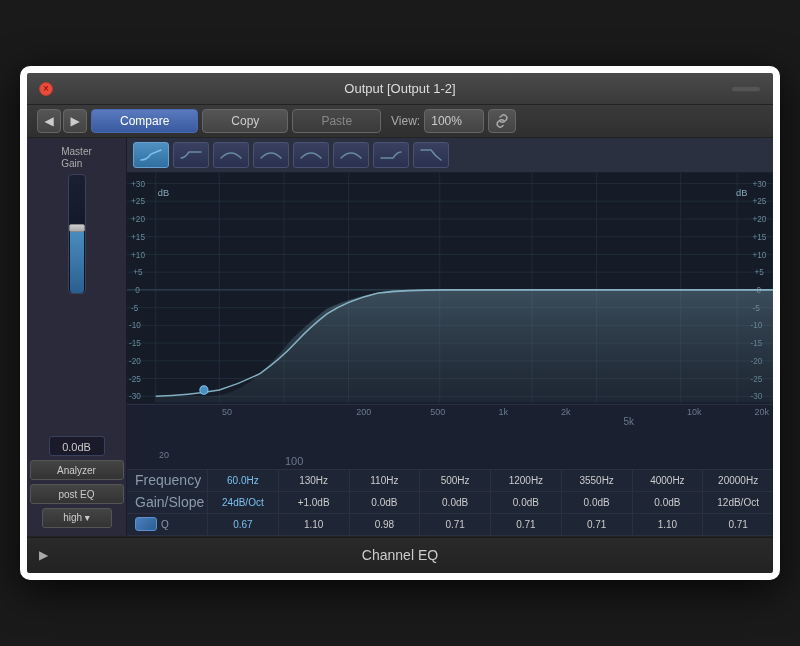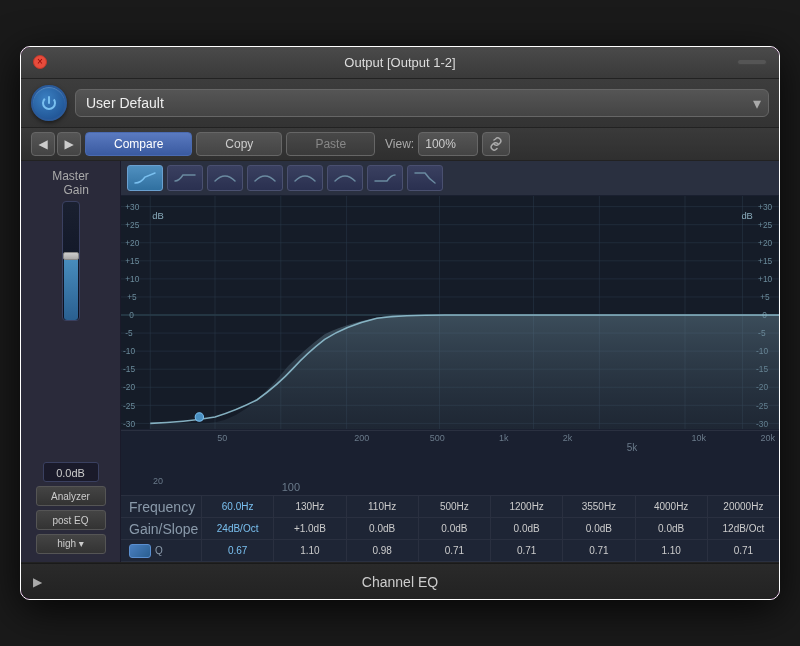--- a/index.html
+++ b/index.html
@@ -9,21 +9,21 @@
       justify-content: center;
       align-items: center;
       width: 800px;
       height: 646px;
       font-family: -apple-system, BlinkMacSystemFont, 'Helvetica Neue', Arial, sans-serif;
     }
     .window {
       width: 760px;
       background: #701a75;
       border-radius: 10px;
-      border: 1px solid #ffffff;
+      border: 7px solid #ffffff;
       box-shadow: 0 10px 40px rgba(0,0,0,0.8);
       overflow: hidden;
     }
     .title-bar {
       background: linear-gradient(180deg, #4a4a4a 0%, #3a3a3a 100%);
       height: 32px;
       display: flex;
       align-items: center;
       justify-content: center;
       position: relative;
@@ -182,22 +182,22 @@
       background: #2a2a3a;
       padding: 8px 6px;
       display: flex;
       flex-direction: column;
       align-items: center;
       gap: 4px;
       border-right: 1px solid #1a1a2a;
     }
     .master-gain-label {
       color: #aaa;
-      font-size: 12px;
-      text-align: right;
+      font-size: 10px;
+      text-align: left;
       line-height: 1.2;
     }
     .slider-container {
       flex: 1;
       display: flex;
       justify-content: center;
       align-items: stretch;
       width: 100%;
       min-height: 120px;
     }
@@ -232,21 +232,21 @@
       height: 20px;
       background: #1a1a2a;
       border: 1px solid #3a4060;
       border-radius: 3px;
       color: #ccc;
       font-size: 11px;
       text-align: center;
       line-height: 20px;
     }
     .left-btn {
-      width: 70px;
+      width: 94px;
       height: 20px;
       background: linear-gradient(180deg, #444 0%, #333 100%);
       border: 1px solid #555;
       border-radius: 3px;
       color: #ccc;
       font-size: 10px;
       cursor: pointer;
       text-align: center;
       line-height: 20px;
     }
@@ -368,33 +368,20 @@
 <body>
 
 <div class="window">
 
   <div class="title-bar">
     <div class="close-btn"></div>
     <span class="title-bar-title">Output [Output 1-2]</span>
     <div class="minimize-btn"></div>
   </div>
 
-  <div class="controls-row">
-    <div class="power-btn">
-      <svg width="18" height="18" viewBox="0 0 18 18" fill="none">
-        <circle cx="9" cy="9" r="6" stroke="#7ac0f0" stroke-width="2" fill="none" stroke-dasharray="28 10" stroke-dashoffset="5"></circle>
-        <line x1="9" y1="3" x2="9" y2="9" stroke="#7ac0f0" stroke-width="2" stroke-linecap="round"></line>
-      </svg>
-    </div>
-    <div class="preset-dropdown-wrapper">
-      <select>
-        <option>User Default</option>
-      </select>
-    </div>
-  </div>
 
   <div class="toolbar">
     <div class="nav-btns">
       <button class="toolbar-btn nav">◀</button>
       <button class="toolbar-btn nav">▶</button>
     </div>
     <button class="toolbar-btn compare">Compare</button>
     <button class="toolbar-btn">Copy</button>
     <button class="toolbar-btn inactive">Paste</button>
     <span class="view-label">View:</span>

